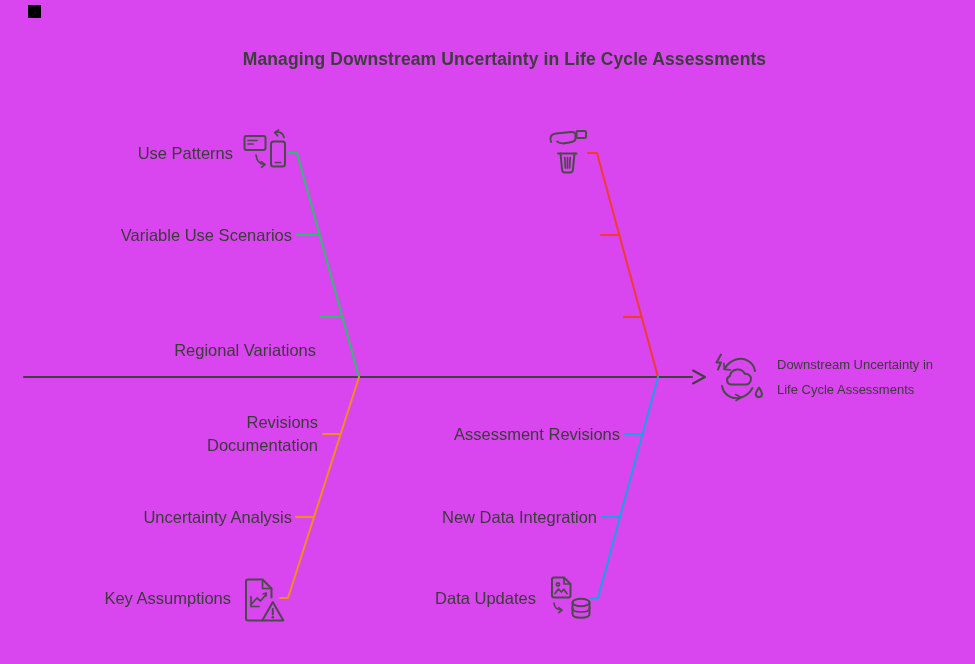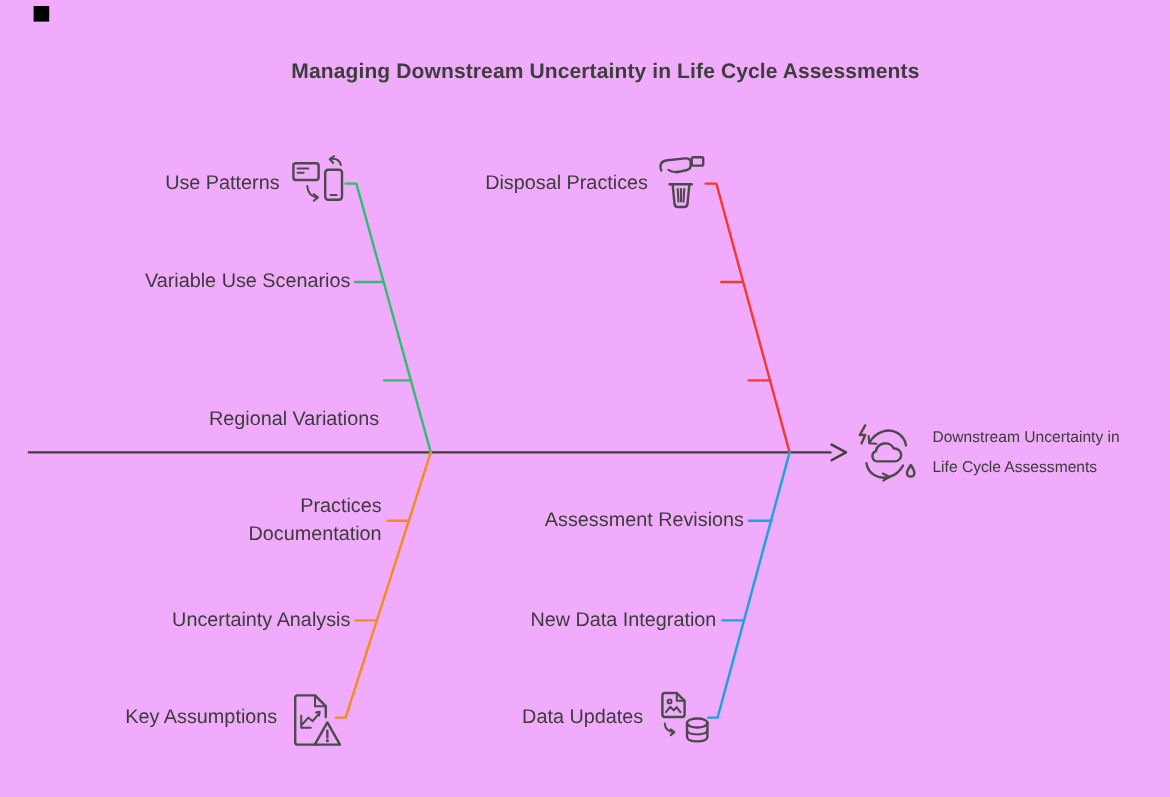--- a/index.html
+++ b/index.html
@@ -1,19 +1,19 @@
 <!DOCTYPE html>
 <html><head>
 <meta charset="utf-8">
 <style>
   html,body{margin:0;padding:0;background:#ffffff;}
   #canvas{
     position:relative;
     width:975px;height:664px;
-    background:#f0abfc;
+    background:#d946ef;
     font-family:"Liberation Sans", sans-serif;
     overflow:hidden;
   }
   .title{
     position:absolute;
     left:0;right:0;top:49px;
     text-align:center;
     transform:translateX(17px);
     font-size:17.5px;
     font-weight:600;
@@ -77,23 +77,22 @@
 
     <path class="branch-stroke" d="M658,377 L598,598 L590,598" style="stroke: rgb(27, 162, 226);"></path>
     <path class="branch-stroke" d="M624,434 L643,434" style="stroke: rgb(27, 162, 226);"></path>
     <path class="branch-stroke" d="M602,517 L620,517" style="stroke: rgb(27, 162, 226);"></path>
   </svg>
 
   <div class="label ralign" style="right:742px;top:153px;text-align:right;">Use Patterns</div>
   <div class="label ralign" style="right:683px;top:235px;">Variable Use Scenarios</div>
   <div class="label ralign" style="right:659px;top:317px;margin-top:33px;">Regional Variations</div>
 
-  <div class="label ralign" style="right:435px;top:153px;">Disposal Practices</div>
 
-  <div class="label ralign wrap" style="right:657px;top:434px;width:128px;">Practices Documentation</div>
+  <div class="label ralign wrap" style="right:657px;top:434px;width:128px;">Revisions Documentation</div>
   <div class="label ralign" style="right:683px;top:517px;">Uncertainty Analysis</div>
   <div class="label ralign" style="right:355px;top:434px;">Assessment Revisions</div>
 
   <div class="label ralign" style="right:744px;top:598px;">Key Assumptions</div>
   <div class="label ralign" style="right:378px;top:517px;">New Data Integration</div>
   <div class="label ralign" style="right:439px;top:598px;">Data Updates</div>
 
   <div class="effect-label">Downstream Uncertainty in Life Cycle Assessments</div>
 
   <span class="icon" style="left:243px;top:129px;">

